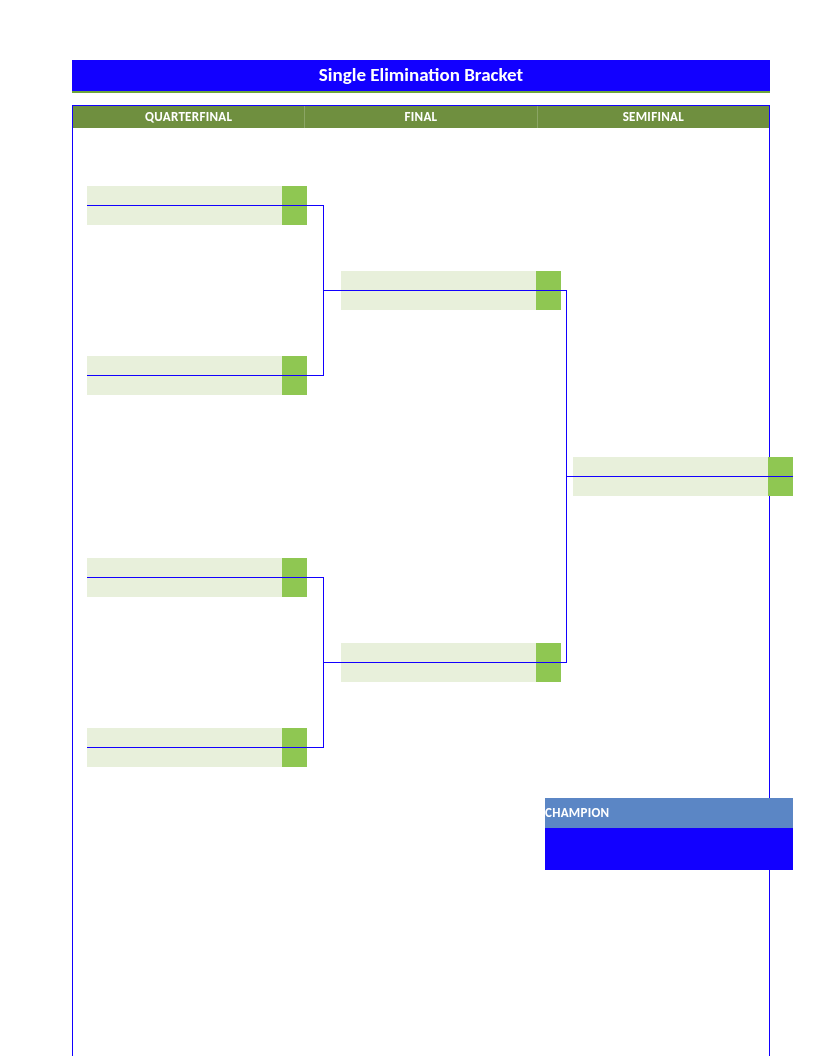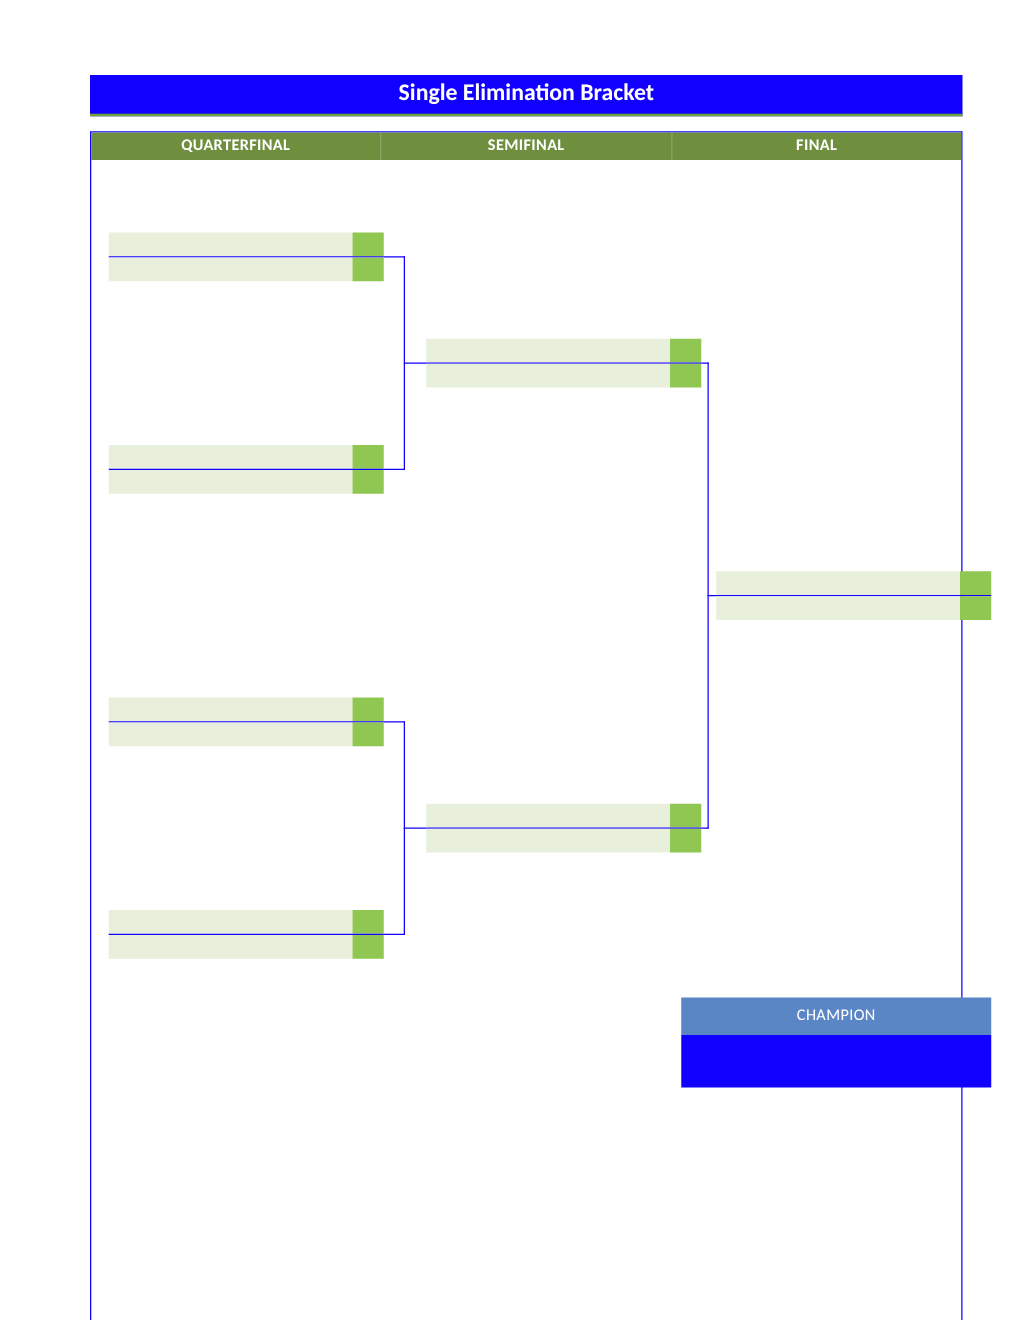--- a/index.html
+++ b/index.html
@@ -100,43 +100,43 @@
   
   .champ-box {
     position: absolute;
     width: 248px;
     left: 472px;
     top: 670px;
   }
   .champ-header {
     background: #5b86c5;
     color: #fff;
-    font-weight: normal;
+    font-weight: bold;
     font-size: 13px;
-    text-align: center;
+    text-align: left;
     height: 30px;
     line-height: 30px;
     letter-spacing: 0.3px;
   }
   .champ-body {
     background: #1200ff;
     height: 42px;
   }
 </style>
 </head>
 <body>
 
 <div class="page">
   <div class="title-bar">Single Elimination Bracket</div>
 
   <div class="outer-border">
     <div class="col-headers">
       <div class="col-h">QUARTERFINAL</div>
+      <div class="col-h">FINAL</div>
       <div class="col-h">SEMIFINAL</div>
-      <div class="col-h">FINAL</div>
     </div>
 
     <div class="bracket">
 
       <div class="match" style="left:14px; top:58px;">
         <div class="slot">
           <div class="name"></div>
           <div class="score"></div>
         </div>
         <div class="midline"></div>

